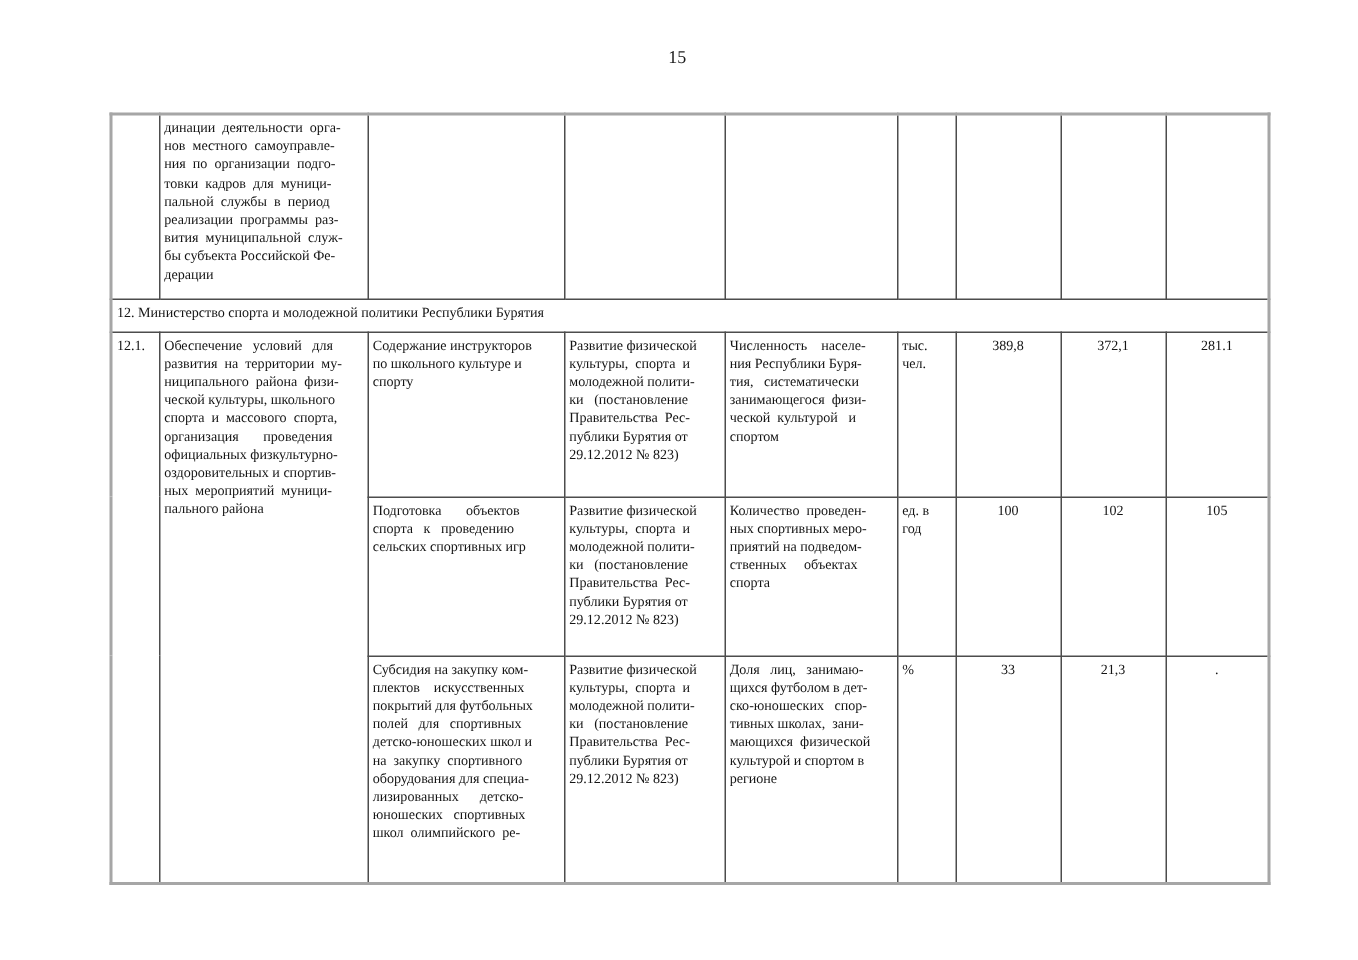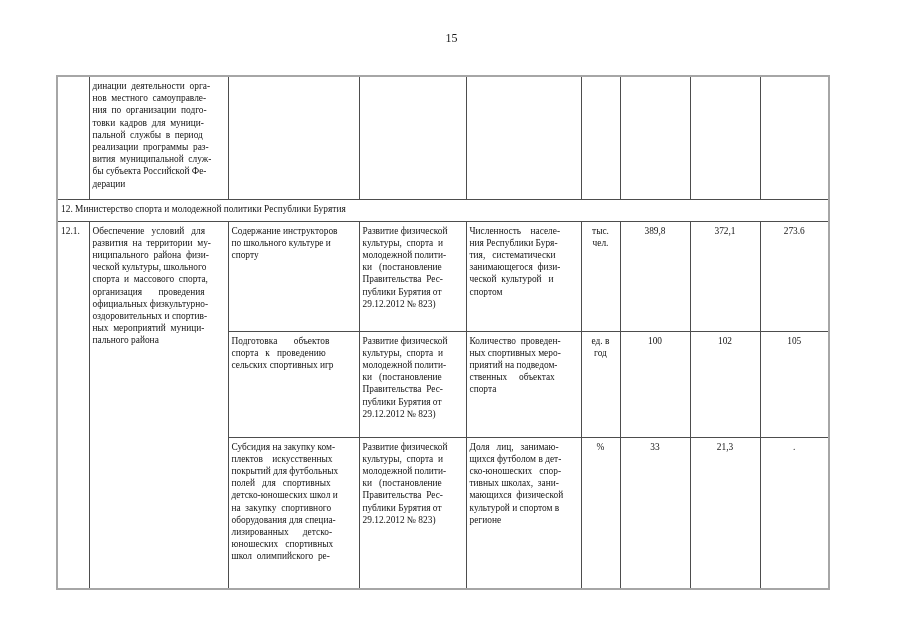--- a/index.html
+++ b/index.html
@@ -19,21 +19,21 @@
     position: absolute;
     top: 31px;
     left: 0;
     width: 903px;
     text-align: center;
     font-size: 12px;
     color: #1a1a1a;
   }
   table.report {
     position: absolute;
-    left: 56px;
+    left: 73px;
     top: 75px;
     width: 772px;
     border-collapse: collapse;
     table-layout: fixed;
     border: 2px solid #a6a6a6;
     font-family: Liberation Serif, serif;
   }
   table.report td {
     border: 1px solid #4d4d4d;
     vertical-align: top;
@@ -49,21 +49,21 @@
     padding: 3px 1px 3px 2px;
     white-space: nowrap;
   }
   td.section-cell {
     font-size: 10px;
     padding: 4px 4px 3px 4px;
     vertical-align: middle;
     white-space: nowrap;
   }
   td.unit-cell {
-    text-align: center;
+    text-align: left;
     padding: 4px 1px;
     font-size: 9px;
   }
   td.value-cell {
     text-align: center;
     padding: 4px 2px;
   }
 </style>
 </head>
 <body>
@@ -133,21 +133,21 @@
     <td>Численность    населе-
 ния Республики Буря-
 тия,   систематически
 занимающегося  физи-
 ческой  культурой   и
 спортом</td>
     <td class="unit-cell">тыс.
 чел.</td>
     <td class="value-cell">389,8</td>
     <td class="value-cell">372,1</td>
-    <td class="value-cell">273.6</td>
+    <td class="value-cell">281.1</td>
   </tr>
 
   <tr style="height:106px">
     <td>Подготовка       объектов
 спорта   к   проведению
 сельских спортивных игр</td>
     <td>Развитие физической
 культуры,  спорта  и
 молодежной полити-
 ки   (постановление

